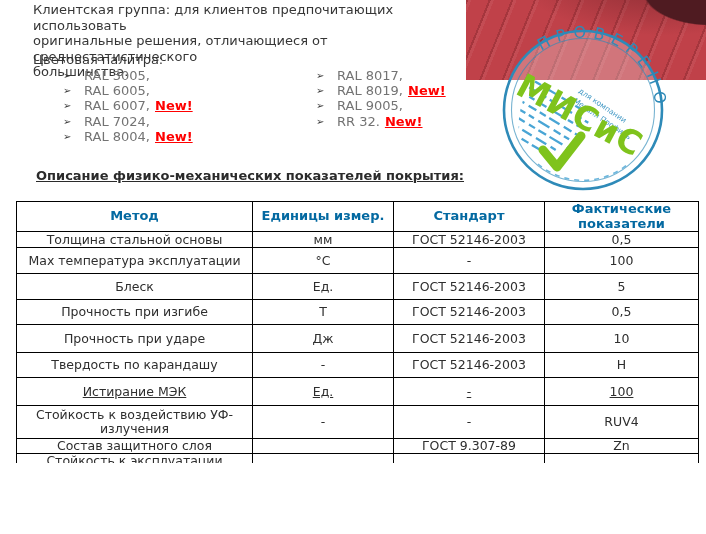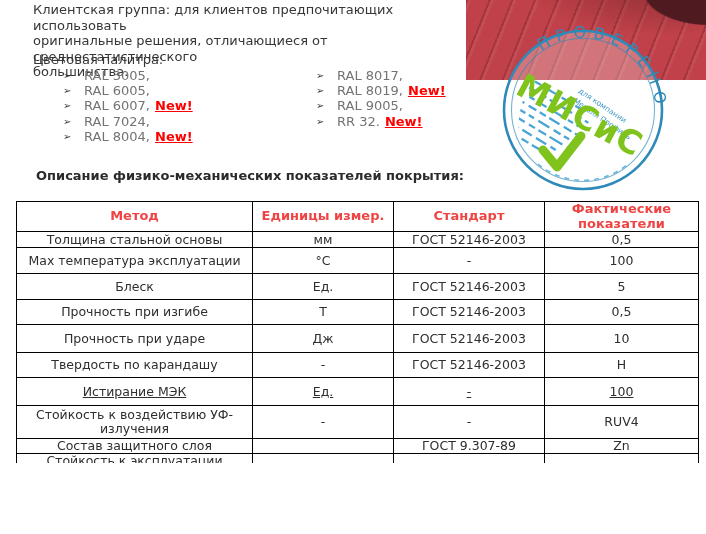--- a/index.html
+++ b/index.html
@@ -7,27 +7,27 @@
         font-family:"DejaVu Sans",sans-serif;color:#363636;}
   .intro{position:absolute;left:33px;top:2px;width:442px;font-size:13px;line-height:15.6px;white-space:pre-line;}
   .palette-title{position:absolute;left:33px;top:52px;font-size:13px;}
   ul.palette-col{position:absolute;top:68px;margin:0;padding:0;list-style:none;font-size:13px;}
   ul.c1{left:63px;} ul.c2{left:316px;}
   .palette-item{height:15.2px;display:flex;align-items:center;}
   .bullet-arrow{width:21px;font-size:10px;color:#3c3c3c;}
   .item-label{color:#737373;}
   .new-badge{color:#ff0000;font-weight:bold;text-decoration:underline;margin-left:5px;}
   .section-title{position:absolute;left:36px;top:168px;font-size:13px;font-weight:bold;
-                 color:#2b2b2b;}
+                 text-decoration:underline;color:#2b2b2b;}
   table.spec-table{position:absolute;left:16px;top:201px;width:682px;border-collapse:collapse;
                    table-layout:fixed;font-size:12.5px;color:#2e2e2e;}
   .spec-table th,.spec-table td{border:1px solid #000;text-align:center;vertical-align:middle;
                    padding:0 3px;line-height:14px;white-space:pre-line;overflow:hidden;}
   .spec-table thead tr{height:27px;}
-  .spec-table th{font-size:13px;line-height:14.5px;font-weight:bold;color:#ef4444;}
+  .spec-table th{font-size:13px;line-height:14.5px;font-weight:bold;color:#0369a1;}
   .photo{position:absolute;left:466px;top:0;width:240px;height:80px;z-index:1;
          background-color:#c04149;
          background-image:
            radial-gradient(ellipse 120px 62px at 102% -12%, #4f1b21 55%, rgba(79,27,33,0) 57%),
            radial-gradient(ellipse 210px 85px at 82% -30%, rgba(90,26,32,.55), rgba(90,26,32,0) 70%),
            repeating-linear-gradient(112deg, rgba(70,14,18,.22) 0 2px, rgba(255,255,255,.06) 2px 5px, rgba(0,0,0,0) 5px 21px);}
   .stamp-svg{position:absolute;left:488px;top:24px;width:196px;height:172px;z-index:2;}
 </style>
 </head>
 <body>

